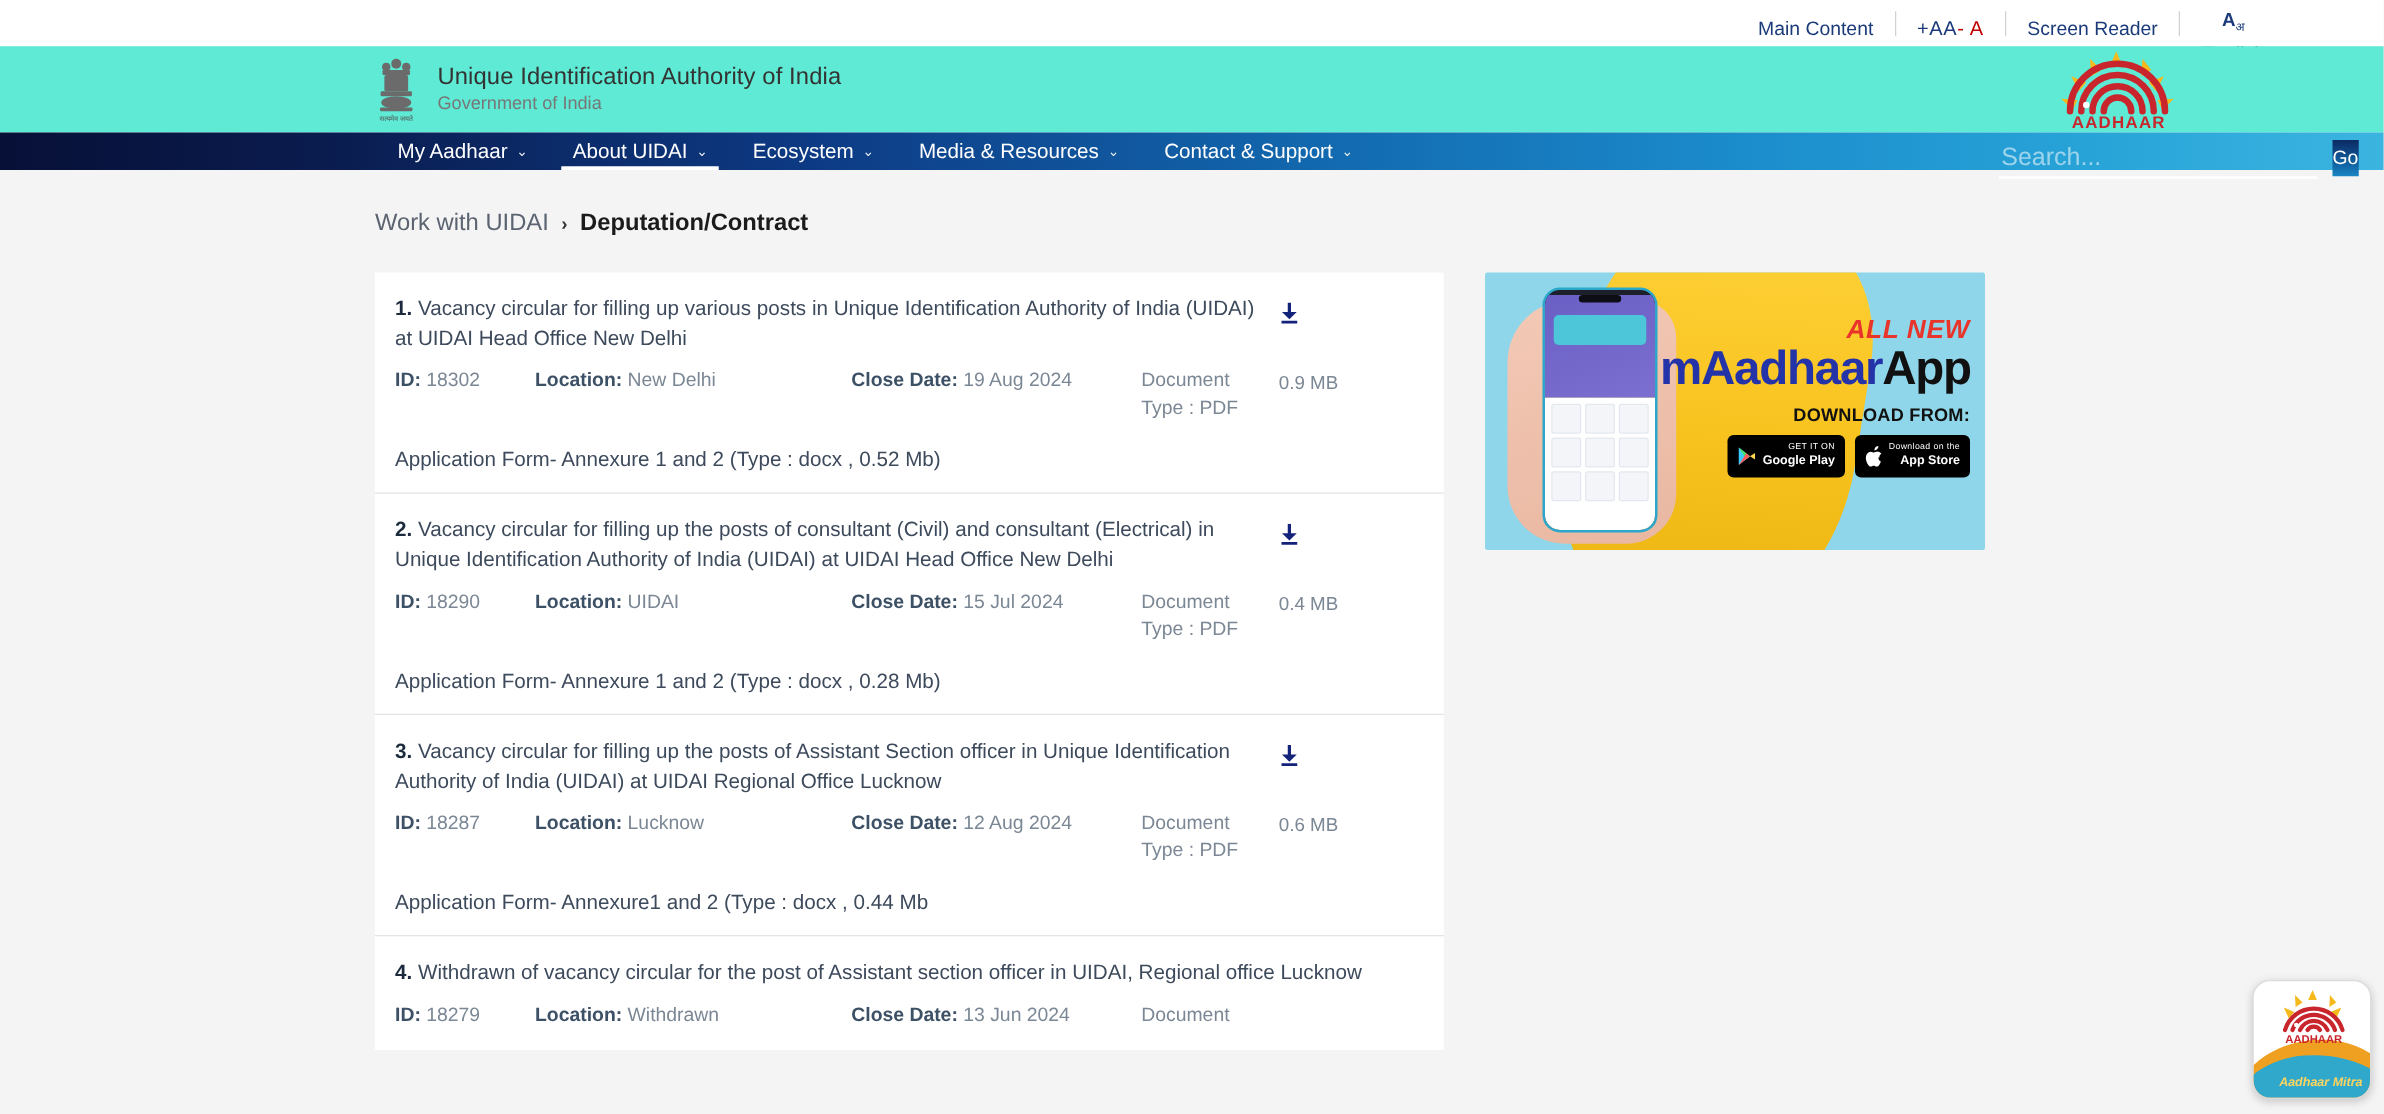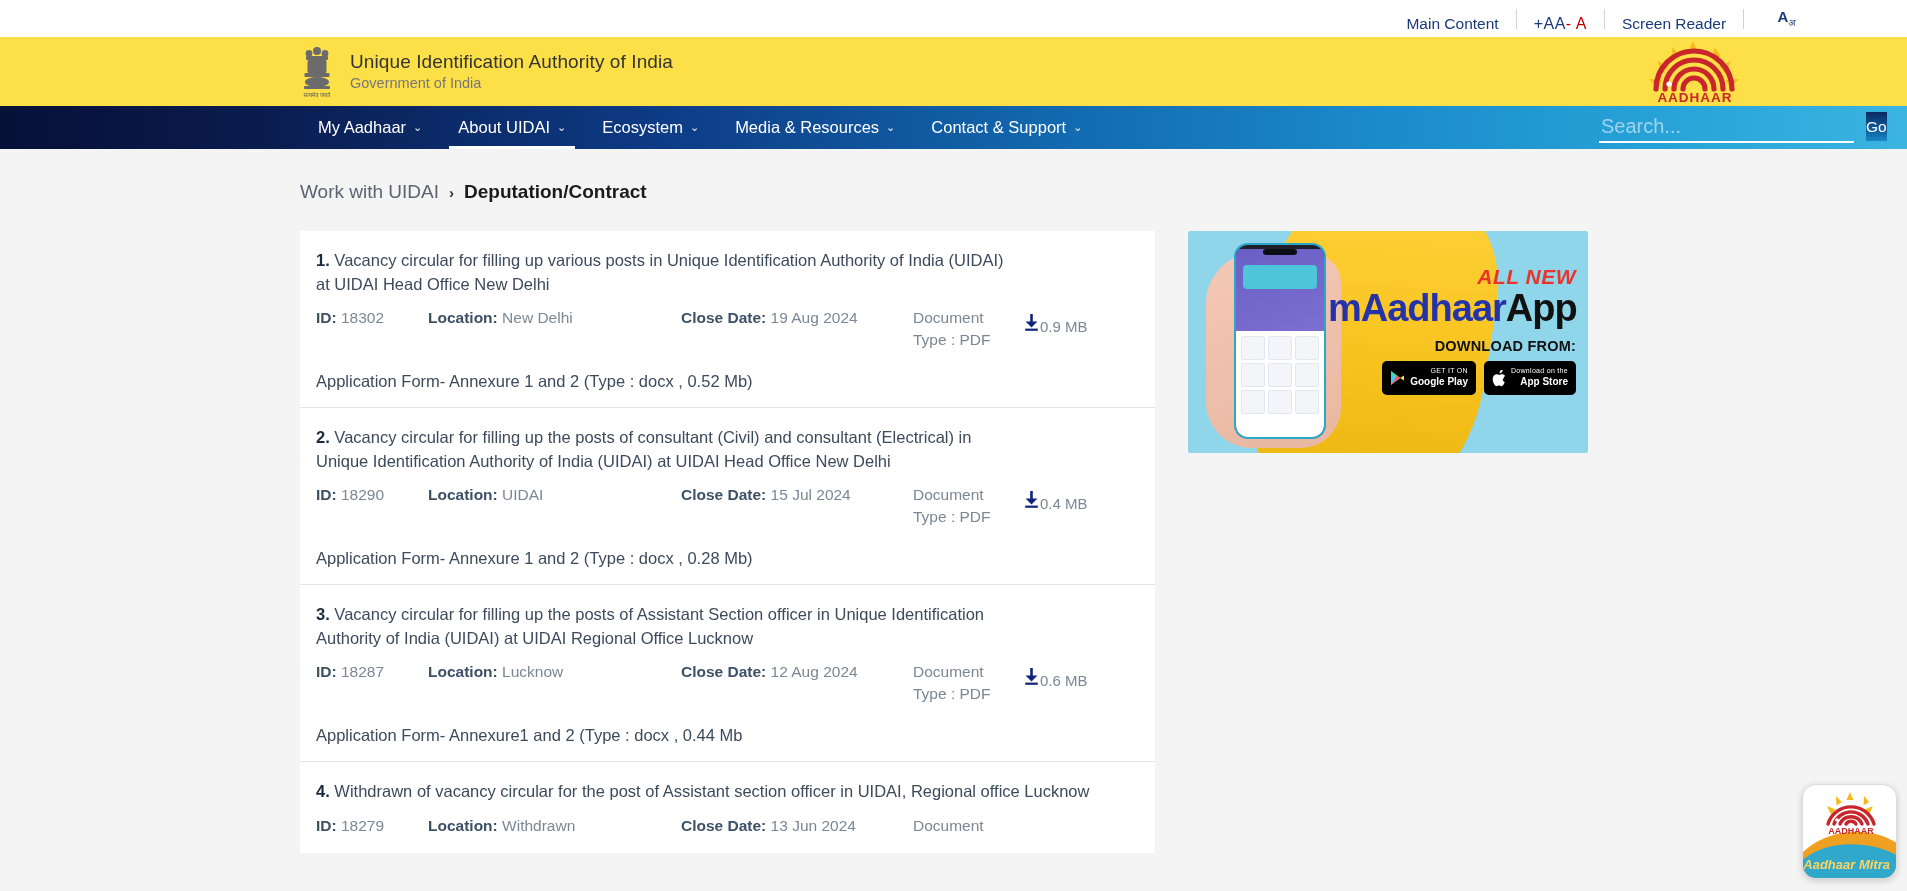--- a/index.html
+++ b/index.html
@@ -36,21 +36,21 @@
   .mon-icon { display:block; }
   .fsize-glyphs { font-size: 16px; letter-spacing: .5px; color:#1a3a7a; }
   .fsize-glyphs .red { color: #c00000; }
   .lang-A { font-size: 15px; font-weight: 700; color:#1a3a7a; position: relative; }
   .lang-A sub { font-size: 9.5px; font-weight: 400; }
   .chev-lang { font-size: 12px; margin-left: 2px; }
 
   
   .masthead {
     height: 69px;
-    background: #fde047;
+    background: #5eead4;
     position: relative;
     display: flex;
     align-items: center;
   }
   .brand {
     display: flex; align-items: center; gap: 16px;
     margin-left: 300px;
   }
   .emblem { width: 34px; height: 56px; }
   .brand-text .l1 {
@@ -59,21 +59,21 @@
   .brand-text .l2 {
     font-size: 14.5px; color: #777777; line-height: 19px; margin-top: 1px;
   }
   .aadhaar-logo {
     position: absolute; right: 153px; top: 2px;
     width: 118px; height: 65px;
   }
 
   
   .navbar {
-    height: 43px;
+    height: 30px;
     background: linear-gradient(90deg,#071037 0%,#0a1b4d 13%,#0d3a84 34%,#1268ae 55%,#1b8ccc 73%,#28a4d8 88%,#3bb4e0 100%);
     display: flex; align-items: stretch; position: relative;
   }
   .nav-items { display:flex; align-items:stretch; margin-left: 300px; }
   .nav-item {
     color: #fff; font-size: 16.5px;
     display: flex; align-items: center; gap: 7px;
     padding: 0 18px; cursor: pointer; position: relative;
     white-space: nowrap;
   }
@@ -129,22 +129,22 @@
   .meta-id { width: 112px; }
   .meta-loc { width: 253px; }
   .meta-date { width: 232px; }
   .meta-type { width: 100px; color:#7b8794; }
   .mlabel { color:#3d5166; font-weight:700; }
   .mval { color:#7b8794; }
   .vac-note {
     margin-top: 21px; font-size: 16.5px; color:#3d4a5c;
   }
   .vac-dl {
-    width: 140px; display:flex; flex-direction:row;
-    align-items:center; padding-top: 6px; cursor:pointer;
+    width: 140px; display:flex; flex-direction:column;
+    align-items:flex-start; padding-top: 6px; cursor:pointer;gap:32px;
   }
   .dl-size { font-size: 15px; color:#7b8794; margin-top: 6px; }
 
   
   .aside { width: 400px; }
   .banner {
     width: 400px; height: 222px; position: relative; overflow:hidden;
     background:#8fd6ea; border-radius: 2px; cursor:pointer;
   }
   .banner .yellow {
@@ -205,21 +205,21 @@
     background:#f0a020; border-radius: 60% 60% 0 0 / 100% 100% 0 0;
     transform: rotate(-6deg);
   }
   .mitra .wave2 {
     position:absolute; left:-20px; bottom:-24px; width:136px; height:58px;
     background:#2fa8cc; border-radius: 55% 65% 0 0 / 100% 100% 0 0;
     transform: rotate(-4deg);
   }
   .mitra .mlabel-t {
     position:absolute; right:6px; bottom:6px; color:#ffd45e;
-    font-size:13px; font-style:italic; font-weight:700;
+    font-size:10px; font-style:italic; font-weight:700;
   }
   .mitra .logo-box { position:absolute; left:12px; top:6px; width:72px; height:44px;}
 </style>
 </head>
 <body>
 
 <div class="utility-bar">
   <div class="util-item">
     <svg class="mon-icon" width="19" height="16" viewBox="0 0 19 16">
       <rect x="0.5" y="0.5" width="13" height="10" rx="1" fill="none" stroke="#1a3a7a" stroke-width="1.4"></rect>

